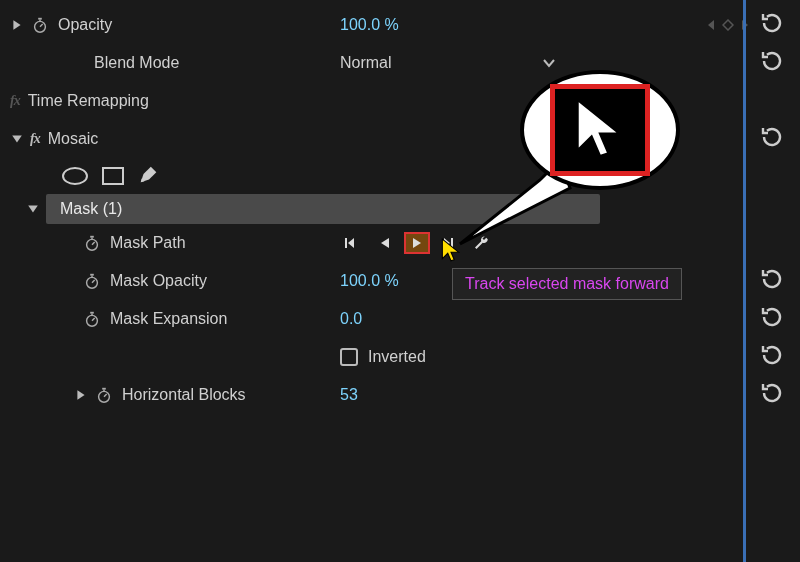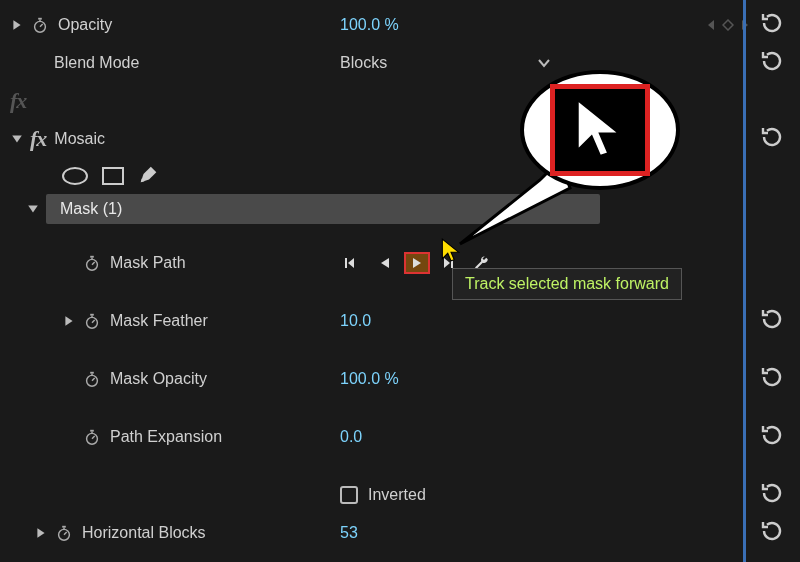--- a/index.html
+++ b/index.html
@@ -20,22 +20,22 @@
   .row {
     display: flex;
     align-items: center;
     height: 38px;
     padding-left: 10px;
     padding-right: 12px;
     position: relative;
   }
   .indent-0 { padding-left: 10px; }
   .indent-1 { }
-  .indent-2 { padding-left: 34px; }
-  .indent-3 { padding-left: 62px; margin-top: 20px; }
+  .indent-2 { padding-left: 74px; }
+  .indent-3 { padding-left: 62px; }
 
   .twirl {
     width: 14px;
     height: 14px;
     display: inline-flex;
     align-items: center;
     justify-content: center;
     color: #bbb;
     margin-right: 6px;
     flex-shrink: 0;
@@ -48,21 +48,21 @@
     flex-shrink:0;
     color:#aaa;
   }
   .stopwatch svg { width: 18px; height: 18px; }
   .fx-icon {
     font-style: italic;
     font-weight: bold;
     font-family: Georgia, serif;
     color: #bbb;
     margin-right: 8px;
-    font-size: 22px;
+    font-size: 14px;
     letter-spacing: -1px;
   }
   .fx-dim { color: #555; }
   .label { flex: 0 0 auto; color: #d0d0d0; }
   .value-col {
     position: absolute;
     left: 340px;
     display: flex;
     align-items: center;
   }
@@ -124,21 +124,21 @@
     width:18px; height:18px; border:2px solid #bbb; border-radius:3px;
     margin-right:10px; display:inline-block;
   }
   .tooltip {
     position:absolute;
     left: 452px;
     top: 268px;
     background:#222;
     border:1px solid #555;
     padding: 6px 12px;
-    color:#bef264;
+    color:#d946ef;
     font-size:16px;
     white-space:nowrap;
     z-index: 5;
   }
   .callout-bubble {
     position:absolute;
     left: 520px;
     top: 70px;
     width: 160px;
     height: 120px;
@@ -224,37 +224,38 @@
             <path d="M3 3 L3 8 L8 8" fill="none" stroke="currentColor" stroke-width="2.4"></path>
           </svg>
       </span>
     </span>
   </div>
 
   <div class="row indent-2">
     <span class="twirl-space"></span>
     <span class="label">Blend Mode</span>
     <span class="value-col dropdown">
-      <span>Blocks</span>
+      <span>Normal</span>
       <span class="chev-down"><svg width="14" height="10" viewBox="0 0 14 10">
             <path d="M2 2 L7 8 L12 2" fill="none" stroke="currentColor" stroke-width="2"></path>
           </svg></span>
     </span>
     <span class="right-icons">
       <span class="reset-arrow">
         <svg viewBox="0 0 24 24">
             <path d="M4 12a8 8 0 1 0 3-6.2" fill="none" stroke="currentColor" stroke-width="2.4"></path>
             <path d="M3 3 L3 8 L8 8" fill="none" stroke="currentColor" stroke-width="2.4"></path>
           </svg>
       </span>
     </span>
   </div>
 
   <div class="row indent-0">
     <span class="fx-icon fx-dim">fx</span>
+    <span class="label">Time Remapping</span>
   </div>
 
   <div class="row indent-0">
     <span class="twirl">
       <svg viewBox="0 0 10 10" width="12" height="12">
           <path d="M1 2 L9 2 L5 8 Z" fill="currentColor"></path>
         </svg>
     </span>
     <span class="fx-icon">fx</span>
     <span class="label">Mosaic</span>
@@ -323,43 +324,20 @@
           </svg>
         </span>
       <span class="tc-btn">
           <svg width="18" height="18" viewBox="0 0 24 24">
             <path d="M21 7a5 5 0 0 1-6.7 4.7L6 20l-2-2 8.3-8.3A5 5 0 0 1 17 3l-3 3 2 2 3-3z" fill="currentColor"></path>
           </svg>
         </span>
     </span>
   </div>
 
-  <div class="row indent-3">
-    <span class="twirl">
-        <svg viewBox="0 0 10 10" width="12" height="12">
-          <path d="M2 1 L8 5 L2 9 Z" fill="currentColor"></path>
-        </svg>
-      </span>
-    <span class="stopwatch">
-        <svg viewBox="0 0 20 20">
-          <circle cx="10" cy="12" r="6" fill="none" stroke="currentColor" stroke-width="1.6"></circle>
-          <rect x="8" y="2" width="4" height="2" fill="currentColor"></rect>
-          <line x1="10" y1="4" x2="10" y2="6" stroke="currentColor" stroke-width="1.6"></line>
-          <line x1="10" y1="12" x2="13" y2="9" stroke="currentColor" stroke-width="1.6"></line>
-        </svg>
-      </span>
-    <span class="label">Mask Feather</span>
-    <span class="value-col blue-val">10.0</span>
-    <span class="right-icons">
-        <span class="reset-arrow"><svg viewBox="0 0 24 24">
-            <path d="M4 12a8 8 0 1 0 3-6.2" fill="none" stroke="currentColor" stroke-width="2.4"></path>
-            <path d="M3 3 L3 8 L8 8" fill="none" stroke="currentColor" stroke-width="2.4"></path>
-          </svg></span>
-      </span>
-  </div>
 
   <div class="row indent-3">
     <span class="twirl-space"></span>
     <span class="stopwatch">
         <svg viewBox="0 0 20 20">
           <circle cx="10" cy="12" r="6" fill="none" stroke="currentColor" stroke-width="1.6"></circle>
           <rect x="8" y="2" width="4" height="2" fill="currentColor"></rect>
           <line x1="10" y1="4" x2="10" y2="6" stroke="currentColor" stroke-width="1.6"></line>
           <line x1="10" y1="12" x2="13" y2="9" stroke="currentColor" stroke-width="1.6"></line>
         </svg>
@@ -377,21 +355,21 @@
   <div class="row indent-3">
     <span class="twirl-space"></span>
     <span class="stopwatch">
         <svg viewBox="0 0 20 20">
           <circle cx="10" cy="12" r="6" fill="none" stroke="currentColor" stroke-width="1.6"></circle>
           <rect x="8" y="2" width="4" height="2" fill="currentColor"></rect>
           <line x1="10" y1="4" x2="10" y2="6" stroke="currentColor" stroke-width="1.6"></line>
           <line x1="10" y1="12" x2="13" y2="9" stroke="currentColor" stroke-width="1.6"></line>
         </svg>
       </span>
-    <span class="label">Path Expansion</span>
+    <span class="label">Mask Expansion</span>
     <span class="value-col blue-val">0.0</span>
     <span class="right-icons">
         <span class="reset-arrow"><svg viewBox="0 0 24 24">
             <path d="M4 12a8 8 0 1 0 3-6.2" fill="none" stroke="currentColor" stroke-width="2.4"></path>
             <path d="M3 3 L3 8 L8 8" fill="none" stroke="currentColor" stroke-width="2.4"></path>
           </svg></span>
       </span>
   </div>
 
   <div class="row indent-3">

